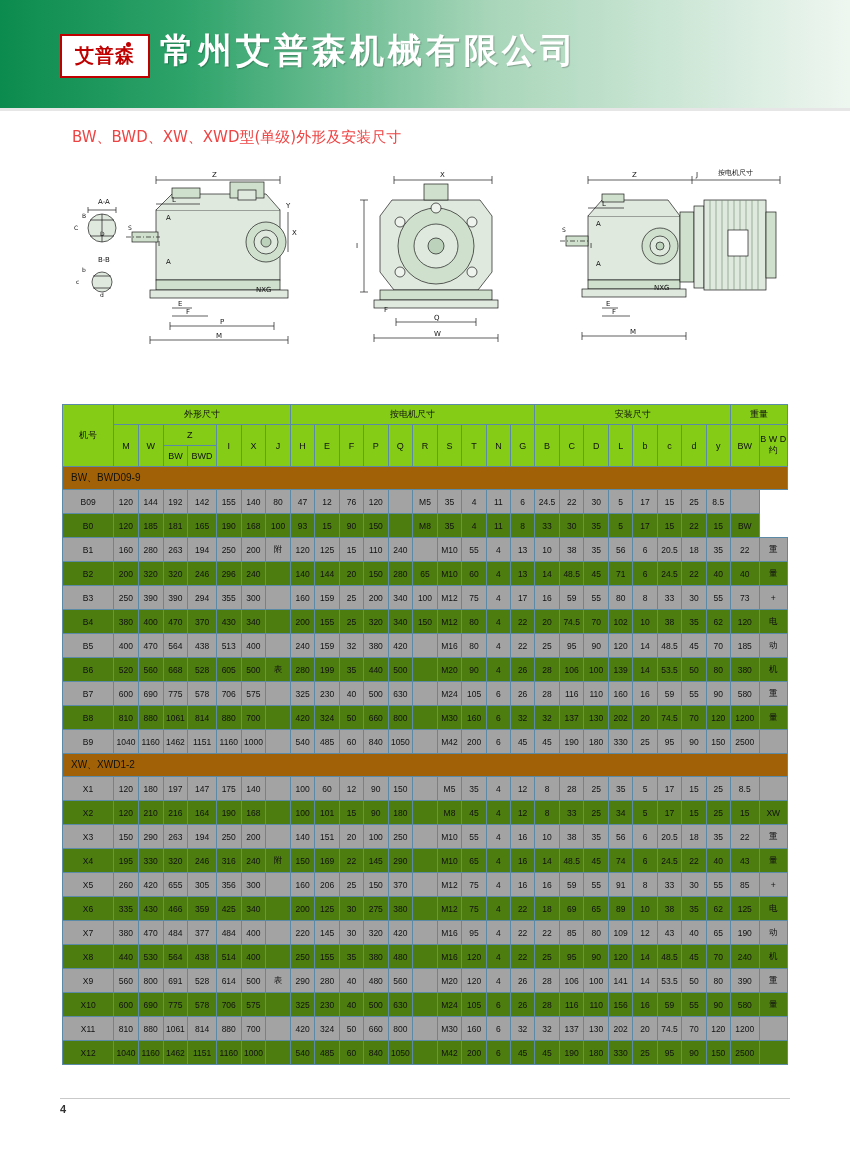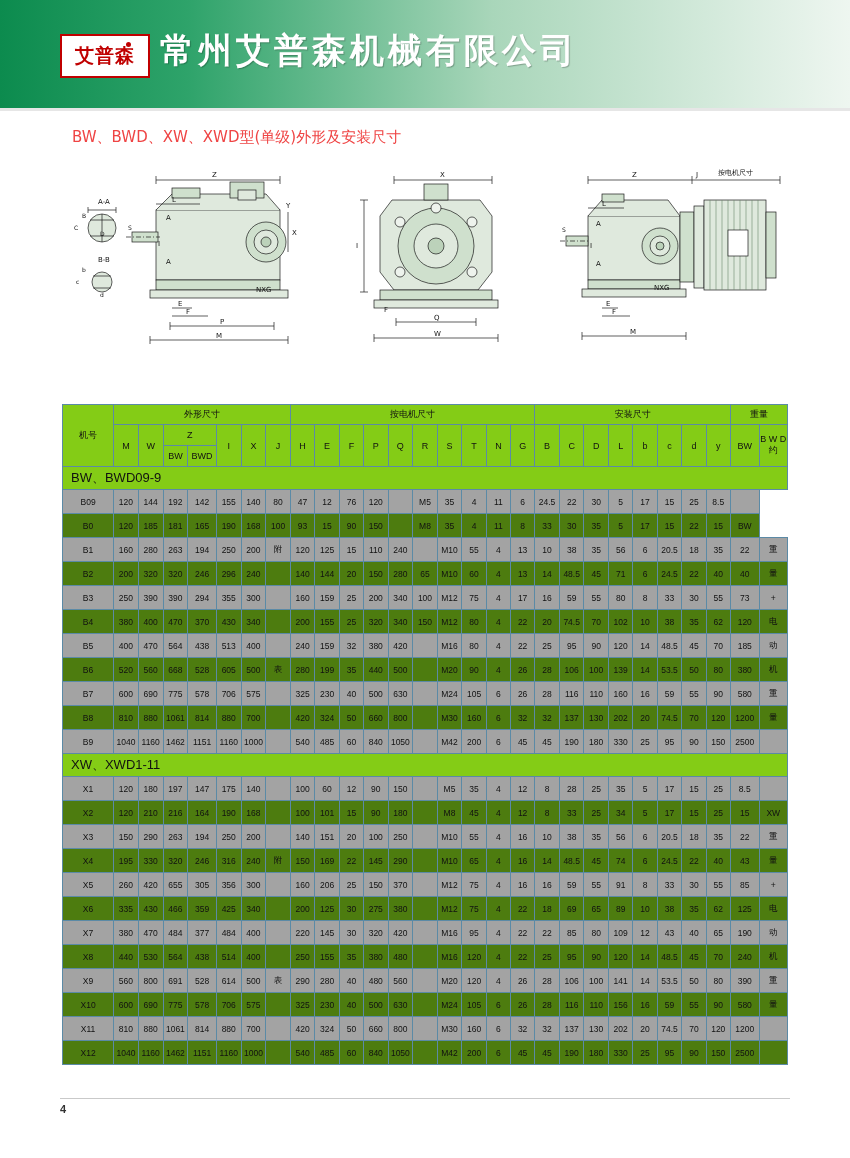--- a/index.html
+++ b/index.html
@@ -50,21 +50,21 @@
   
   .table-wrap{position:absolute;left:62px;top:404px;width:726px;}
   table{border-collapse:collapse;width:726px;font-size:8.5px;font-family:"Liberation Sans",sans-serif;}
   table td,table th{
     border:1px solid #5b8aa6;
     text-align:center;vertical-align:middle;
     padding:0;height:23px;color:#111;font-weight:normal;
   }
   thead th{background:#84cc16;font-size:9px;height:20px;}
   th.grp{height:19px;}
-  .rowhdr{background:#84cc16;text-align:left;padding-left:8px;font-size:13px;height:22px;}
+  .rowhdr{background:#a16207;text-align:left;padding-left:8px;font-size:10px;height:22px;}
   .alt{background:#a3a3a3;}
   .plain{background:#4d7c0f;}
   .machcol{width:52px;}
   .wcol{width:24px;}
   .bwdcol{width:28px;}
   td.weight,th.weight{width:28px;}
   
   .footer-rule{position:absolute;left:60px;top:1098px;width:730px;height:1px;background:#c9c9c9;}
   .page-num{position:absolute;left:60px;top:1103px;font-size:11px;font-weight:bold;color:#333;}
 </style>
@@ -619,21 +619,21 @@
           <td>180</td>
           <td>330</td>
           <td>25</td>
           <td>95</td>
           <td>90</td>
           <td>150</td>
           <td>2500</td>
           <td></td>
         </tr>
         <tr>
-          <td class="rowhdr" colspan="28">XW、XWD1-11</td>
+          <td class="rowhdr" colspan="28">XW、XWD1-2</td>
         </tr>
         <tr class="alt">
           <td>X1</td>
           <td>120</td>
           <td>180</td>
           <td>197</td>
           <td>147</td>
           <td>175</td>
           <td>140</td>
           <td></td>

